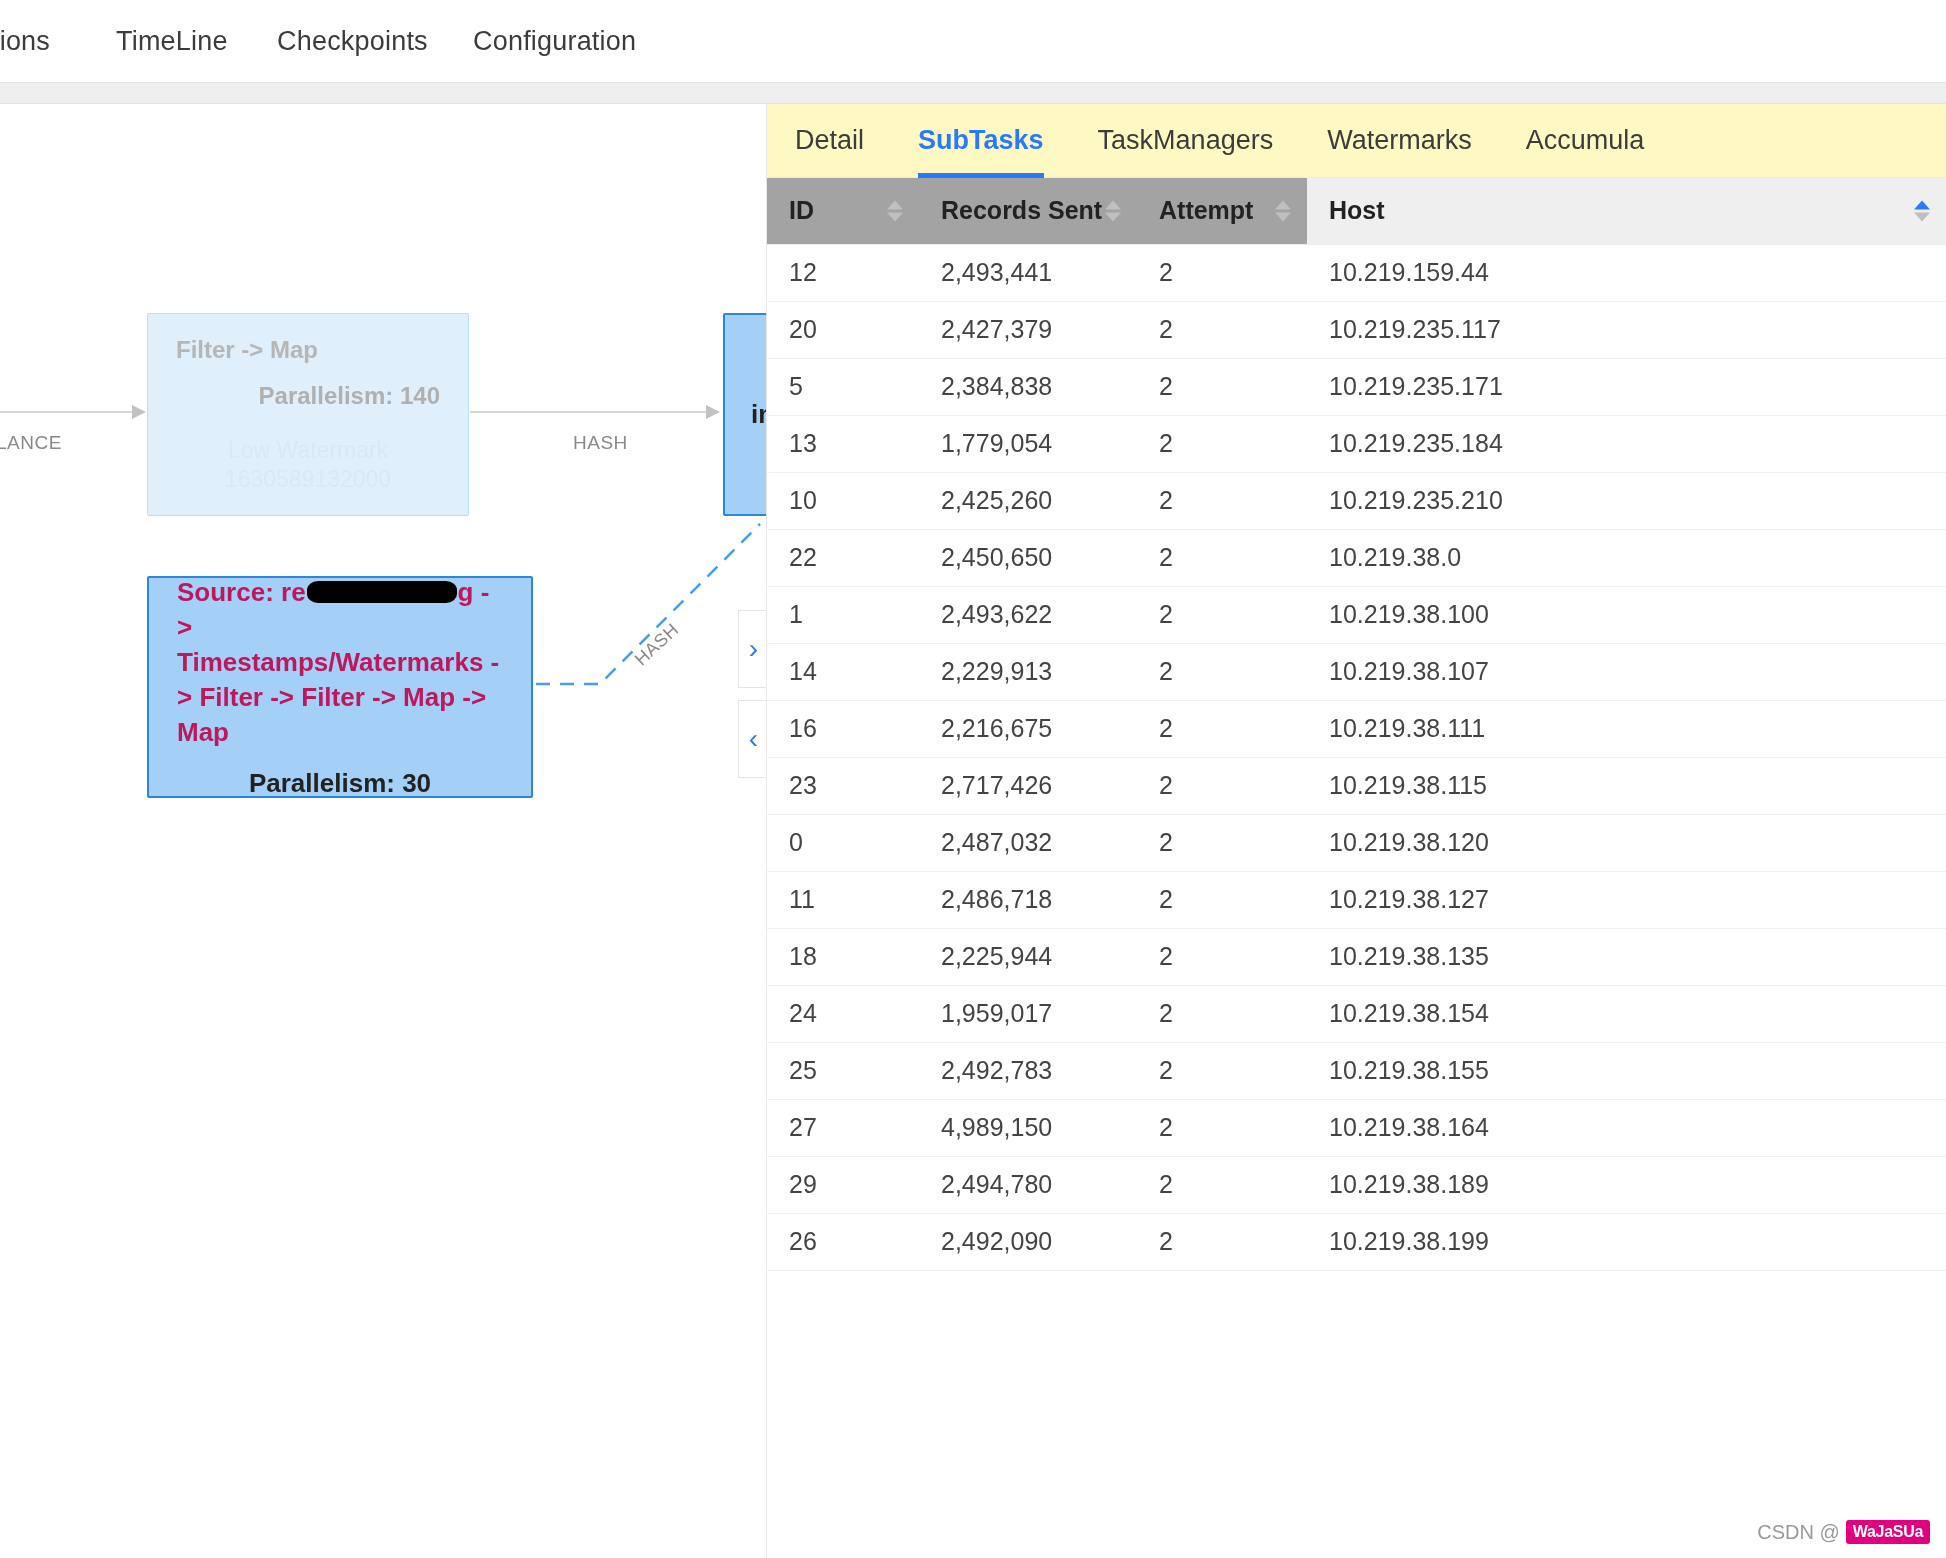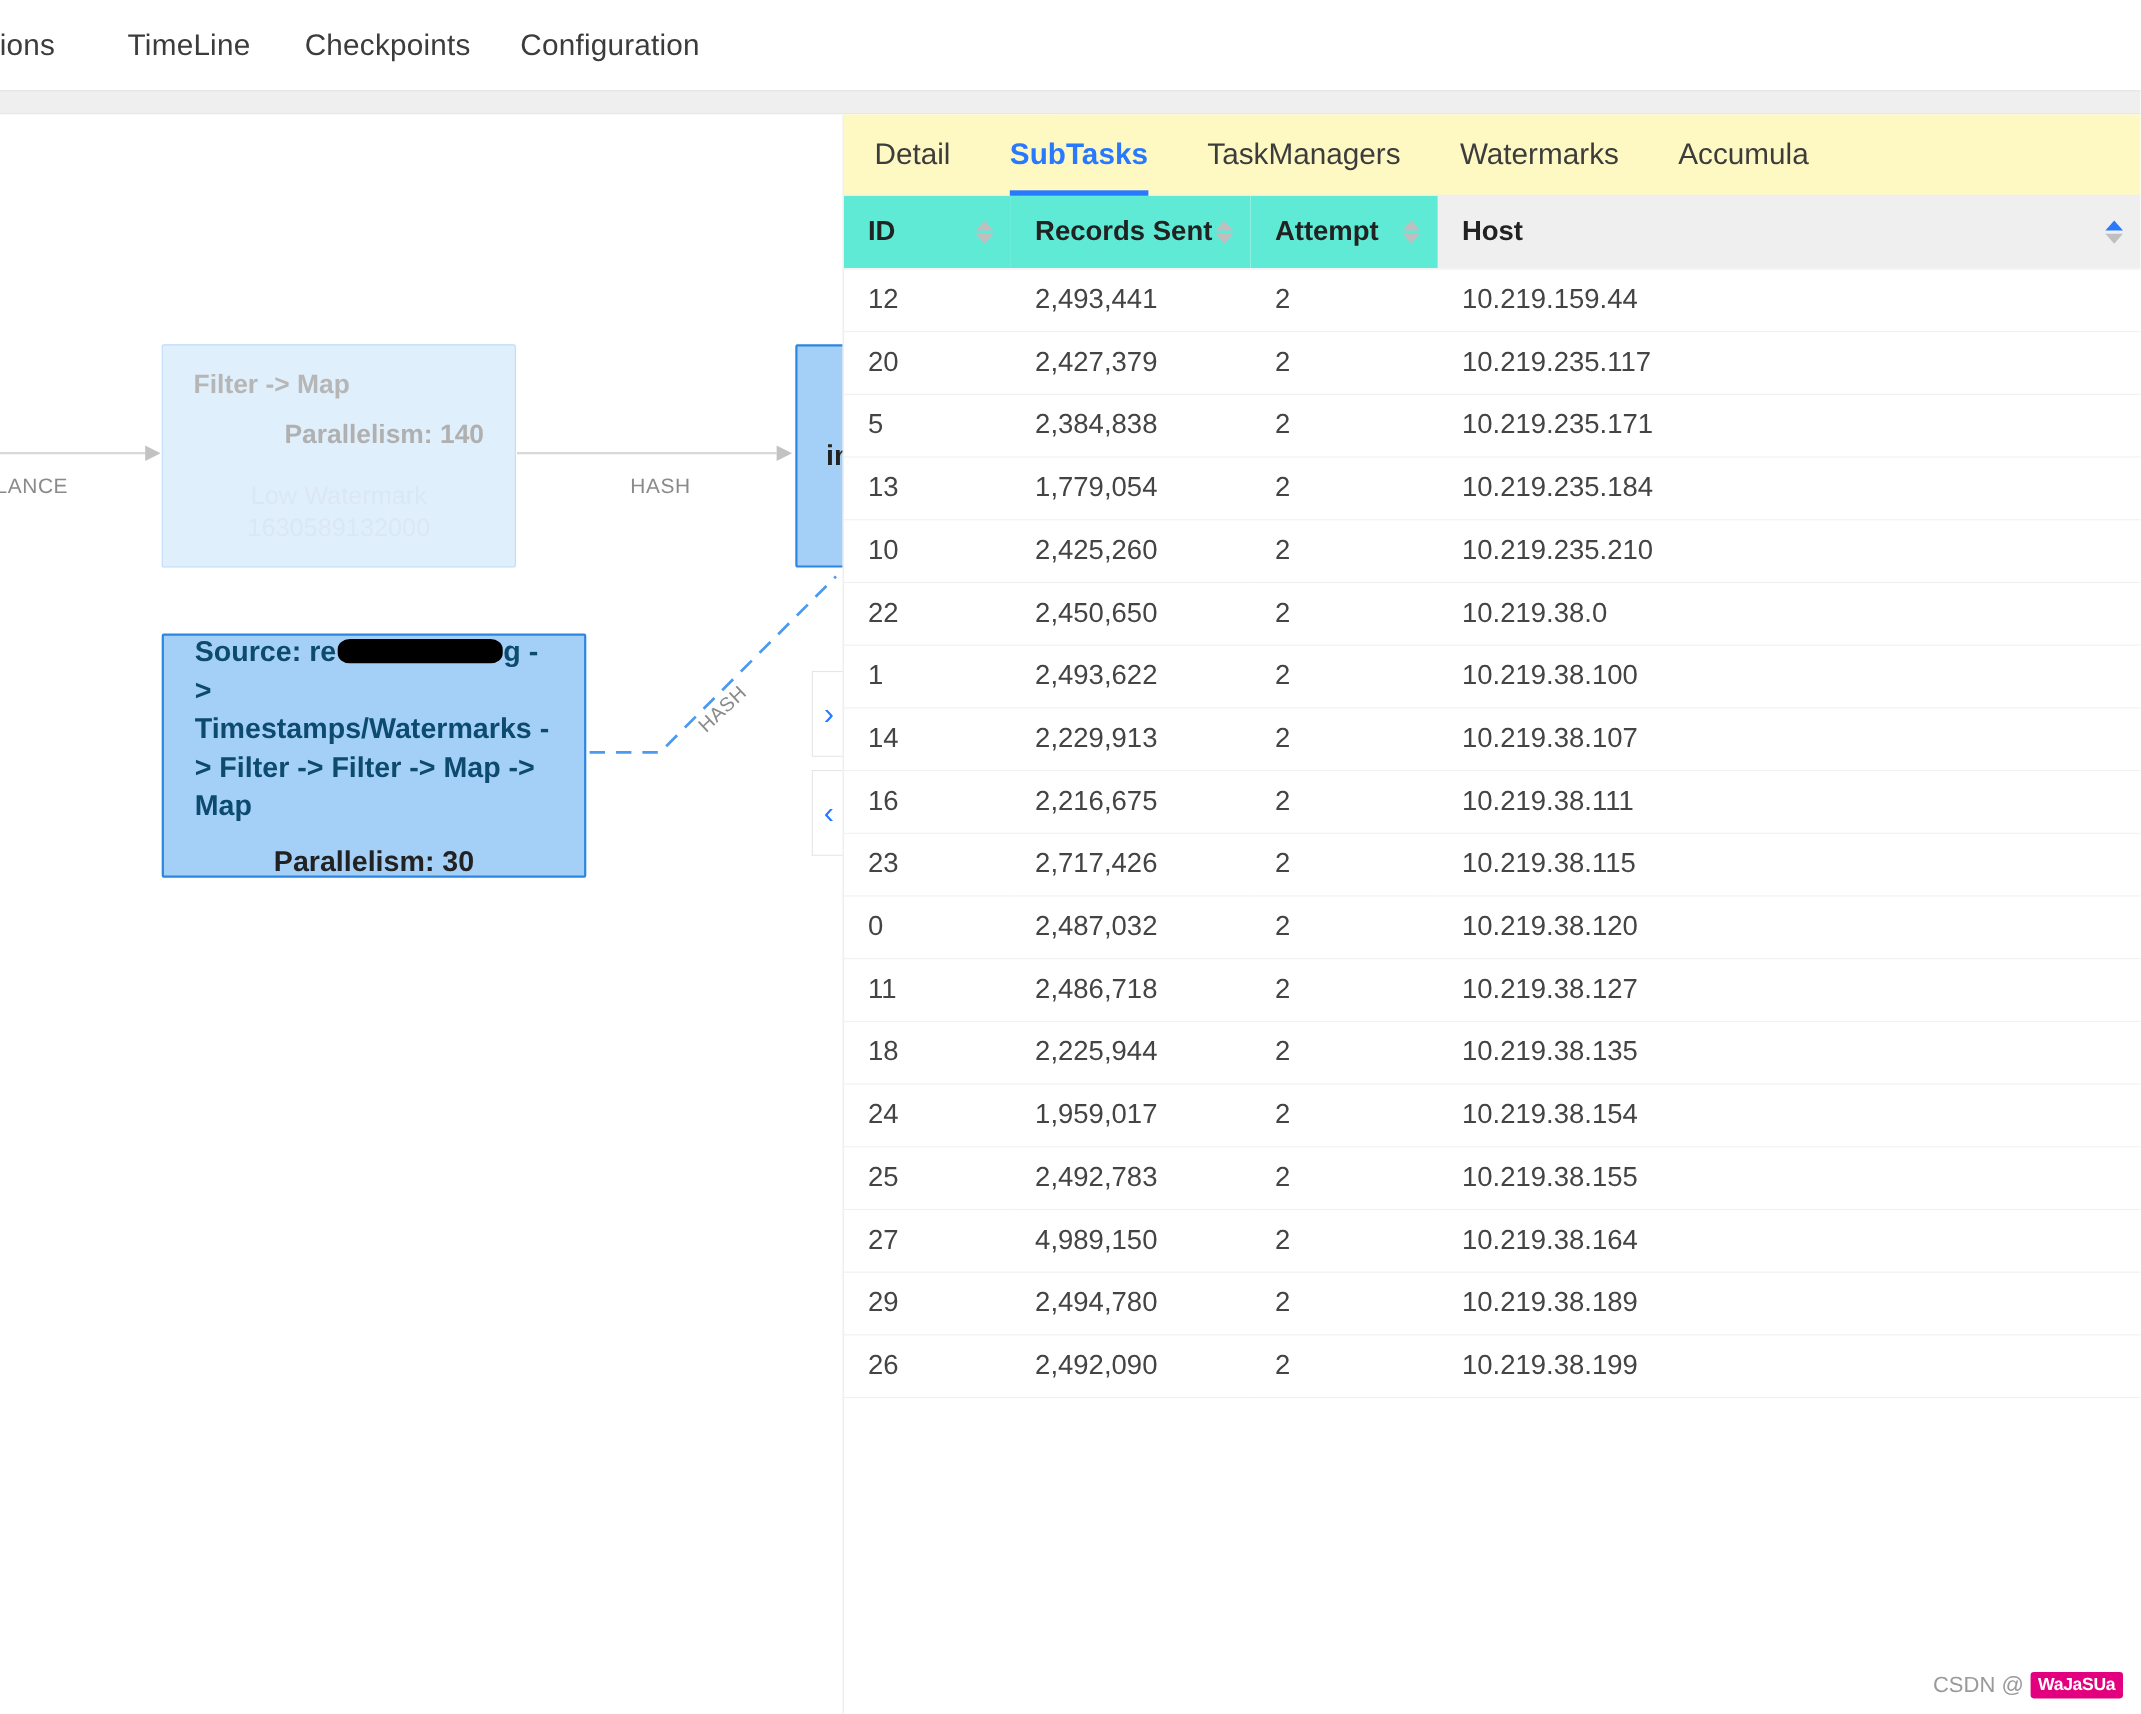--- a/index.html
+++ b/index.html
@@ -42,21 +42,21 @@
   .node.faded {
     background: #e0effc; border: 1px solid #bcdcfa;
   }
   .node.faded .node-title { color: #b6b6b6; font-size: 24px; font-weight: bold; }
   .node.faded .node-par { color: #b0b0b0; font-size: 24px; font-weight: bold; text-align: right; }
   .node.faded .node-wm { color: #dbe8f4; font-size: 23px; text-align: center; line-height: 1.25; }
 
   .node.selected {
     background: #a4d0f7; border: 2px solid #2b86e0;
   }
-  .node.selected .node-title { color: #0c4a6e; font-size: 26px; font-weight: bold; line-height: 1.35; }
+  .node.selected .node-title { color: #be185d; font-size: 26px; font-weight: bold; line-height: 1.35; }
   .node.selected .node-par { color: #222; font-size: 26px; font-weight: bold; text-align: center; }
 
   .node-par { margin-top: 18px; }
   .node-wm { margin-top: 26px; }
 
   .redact {
     display: inline-block; vertical-align: middle;
     width: 150px; height: 22px; background: #000;
     border-radius: 11px/9px; margin: 0 1px;
     position: relative; top: -2px;
@@ -95,21 +95,21 @@
   .tab.active::after {
     content: ""; position: absolute; left: 0; right: 0; bottom: 0;
     height: 5px; background: #2979ff;
   }
 
   
   table.subtasks { width: 100%; border-collapse: collapse; table-layout: fixed; }
   table.subtasks th {
     height: 66px; font-size: 25px; color: #222; font-weight: bold;
     text-align: left; padding: 0 22px; border-bottom: 1px solid #ececec;
-    background: #5eead4; position: relative; vertical-align: middle;
+    background: #a3a3a3; position: relative; vertical-align: middle;
   }
   table.subtasks th.sorted { background: #efefef; }
   table.subtasks td {
     height: 57px; font-size: 25px; color: #444; padding: 0 22px;
     border-bottom: 1px solid #f0f0f0; white-space: nowrap;
   }
   .col-id { width: 152px; }
   .col-rec { width: 218px; }
   .col-att { width: 170px; }
   .col-host { width: auto; }

